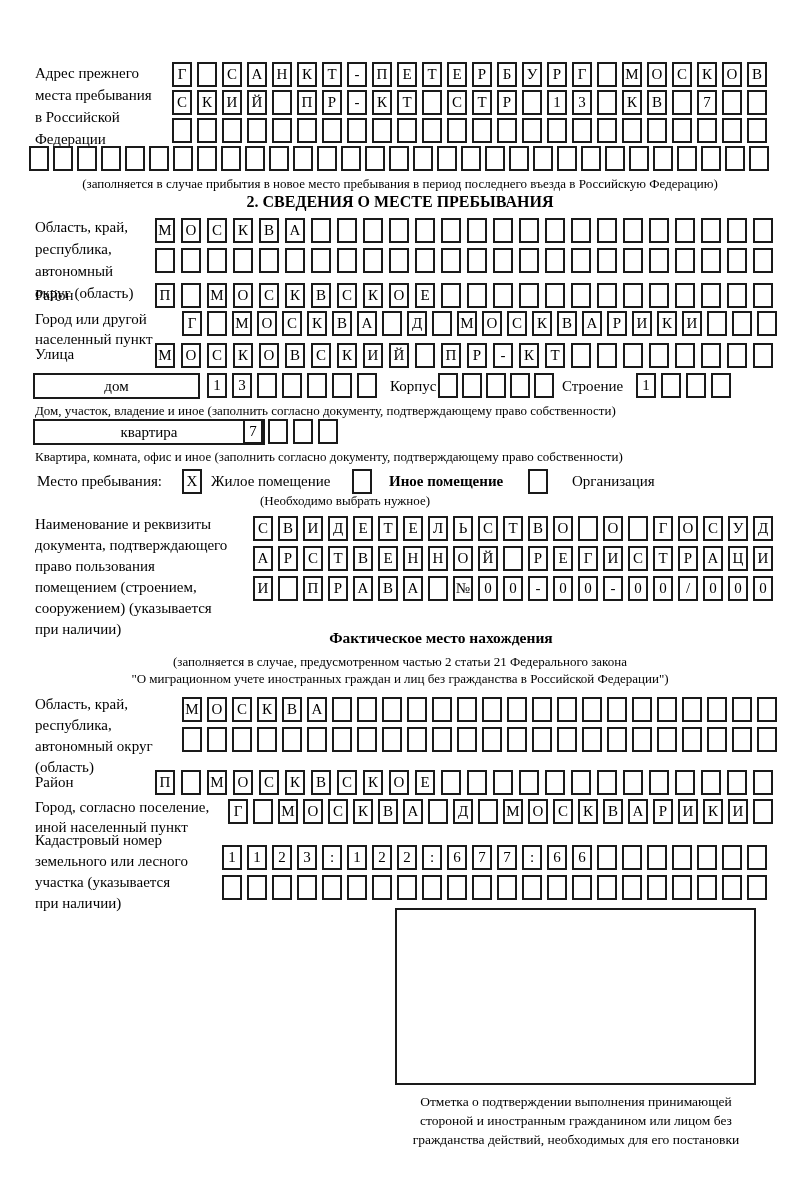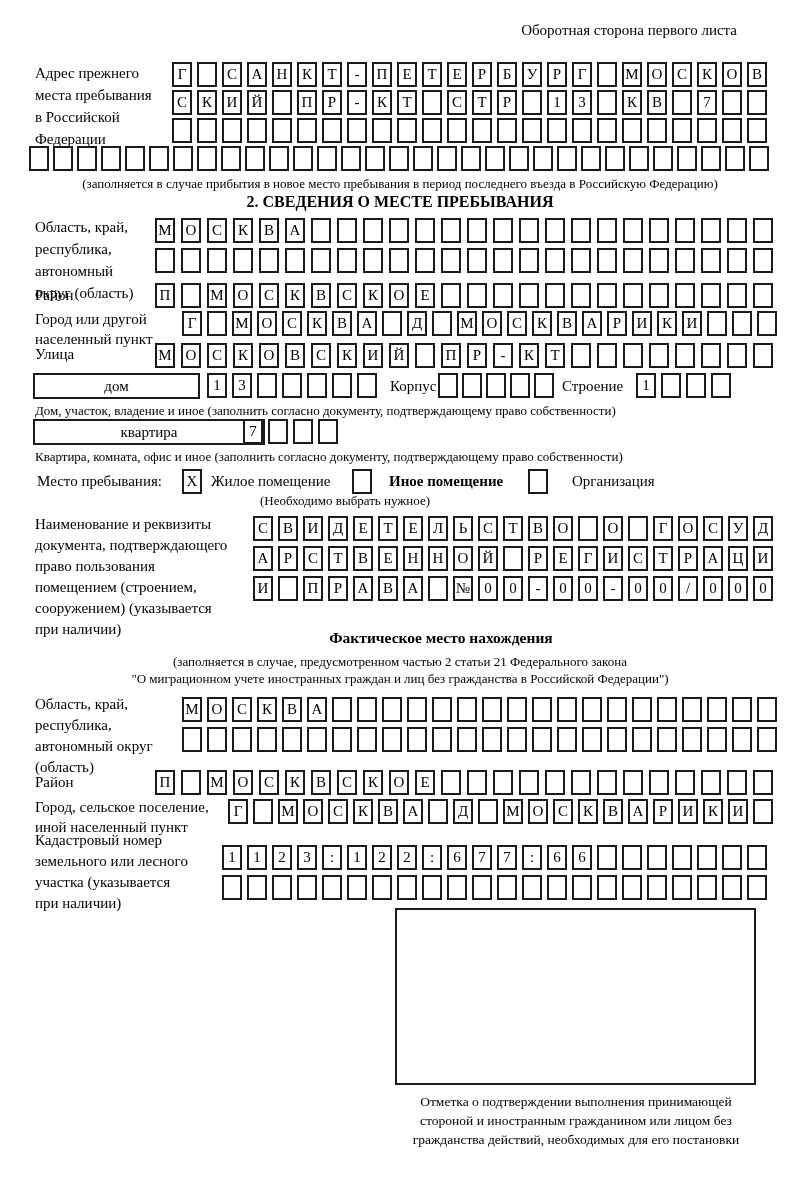--- a/index.html
+++ b/index.html
@@ -23,21 +23,20 @@
   .bigrect{position:absolute;box-sizing:border-box;border:2px solid #1a1a1a;
         text-align:center;font-size:15px;line-height:23px;}
   .stamp{position:absolute;box-sizing:border-box;border:2px solid #1a1a1a;background:#fff;}
   .cap{position:absolute;text-align:center;font-size:13.5px;line-height:19px;}
 </style>
 </head>
 <body>
 
 <div class="page">
 
-  <div class="hdr">Оборотная сторона первого листа</div>
 
   <div class="lbl" style="left:35px;top:62px;">
     <div>Адрес прежнего</div>
     <div>места пребывания</div>
     <div>в Российской</div>
     <div>Федерации</div>
   </div>
   <div class="cr" style="left:172px;top:62px;">
       <div class="cell">Г</div>
       <div class="cell"></div>
@@ -507,21 +506,21 @@
       <div class="cell"></div>
       <div class="cell"></div>
       <div class="cell"></div>
       <div class="cell"></div>
       <div class="cell"></div>
       <div class="cell"></div>
       <div class="cell"></div>
     </div>
 
   <div class="lbl lh20" style="left:35px;top:797px;">
-    <div>Город, сельское поселение,</div>
+    <div>Город, согласно поселение,</div>
     <div>иной населенный пункт</div>
   </div>
   <div class="cr" style="left:228px;top:799px;">
       <div class="cell">Г</div>
       <div class="cell"></div>
       <div class="cell">М</div>
       <div class="cell">О</div>
       <div class="cell">С</div>
       <div class="cell">К</div>
       <div class="cell">В</div>

